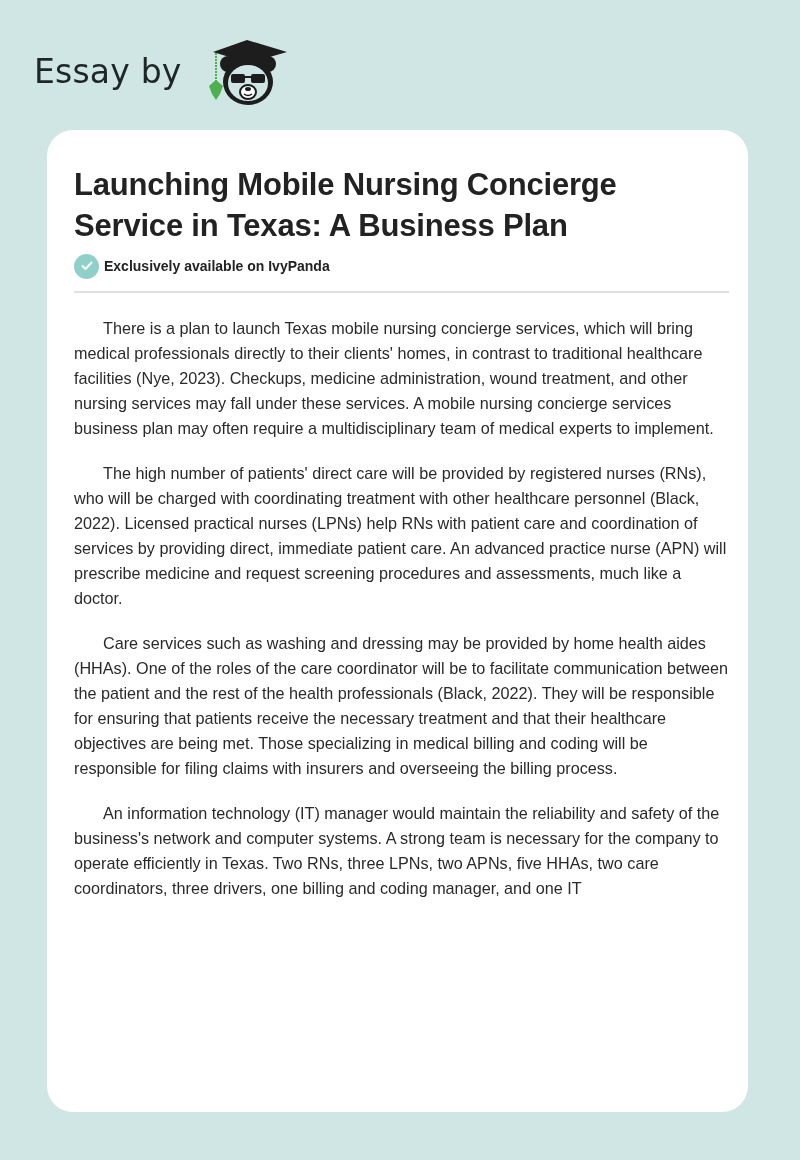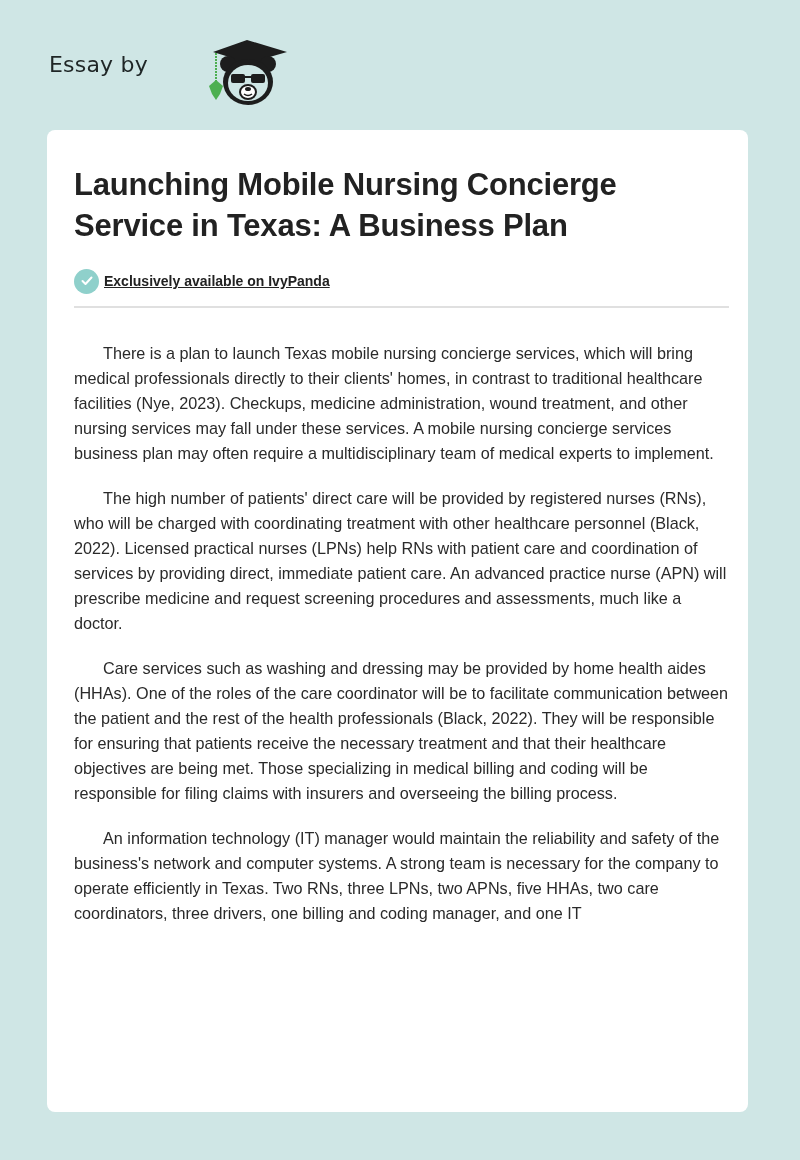--- a/index.html
+++ b/index.html
@@ -7,60 +7,60 @@
     width: 800px; height: 1160px;
     background: #cfe6e5;
     font-family: "Liberation Sans", sans-serif;
     color: #222;
     overflow: hidden;
   }
   .header {
     position: absolute; left: 0; top: 0; width: 800px; height: 130px;
   }
   .essay-by {
-    position: absolute; left: 49px; top: 52px;
+    position: absolute; left: 34px; top: 52px;
     font-family: "DejaVu Sans", sans-serif;
-    font-size: 22px; color: #1f2626; letter-spacing: 0.2px;
+    font-size: 33px; color: #1f2626; letter-spacing: 0.2px;
   }
   .logo-icon {
     position: absolute; left: 203px; top: 36px; width: 88px; height: 72px;
   }
   .brand {
     position: absolute; left: 295px; top: 57px;
     font-family: "DejaVu Serif", serif; font-weight: bold;
     font-size: 28px; color: #1c1c1c;
   }
   .brand sup { font-size: 13px; vertical-align: top; position: relative; top: -2px; }
   .card {
     position: absolute; left: 47px; top: 130px; width: 701px; height: 982px;
-    background: #ffffff; border-radius: 8px;
+    background: #ffffff; border-radius: 26px;
     padding: 34px 19px 0 27px; overflow: hidden;
   }
   h1 {
     font-size: 31px; font-weight: bold; line-height: 41px; color: #222;
     letter-spacing: -0.2px;
   }
   .exclusive {
-    display: flex; align-items: center; margin-top: 21px; height: 28px; text-decoration: underline;
+    display: flex; align-items: center; margin-top: 6px; height: 28px;
   }
   .check {
     width: 25px; height: 25px; border-radius: 50%; background: #8fd0cb;
     display: flex; align-items: center; justify-content: center; margin-right: 5px;
   }
   .exclusive-text { font-size: 14px; font-weight: bold; color: #222; }
   .divider { height: 2px; background: #e0e0e0; margin-top: 11px; }
   h2 {
     font-size: 28px; font-weight: bold; line-height: 40px; color: #222;
     margin-top: 22px; letter-spacing: -0.2px;
   }
   .para {
     font-size: 16.2px; line-height: 25px; color: #2a2a2a;
     text-indent: 29px; margin-top: 20px;
   }
-  .para.first { margin-top: 33px; }
+  .para.first { margin-top: 23px; }
 </style>
 </head>
 <body>
 
 <div class="header">
   <span class="essay-by">Essay by</span>
   <span class="logo-icon">
     <svg width="88" height="72" viewBox="0 0 88 72">
 
       <polygon points="10,16 44,4 84,16 46,27" fill="#1d1d1d"></polygon>

